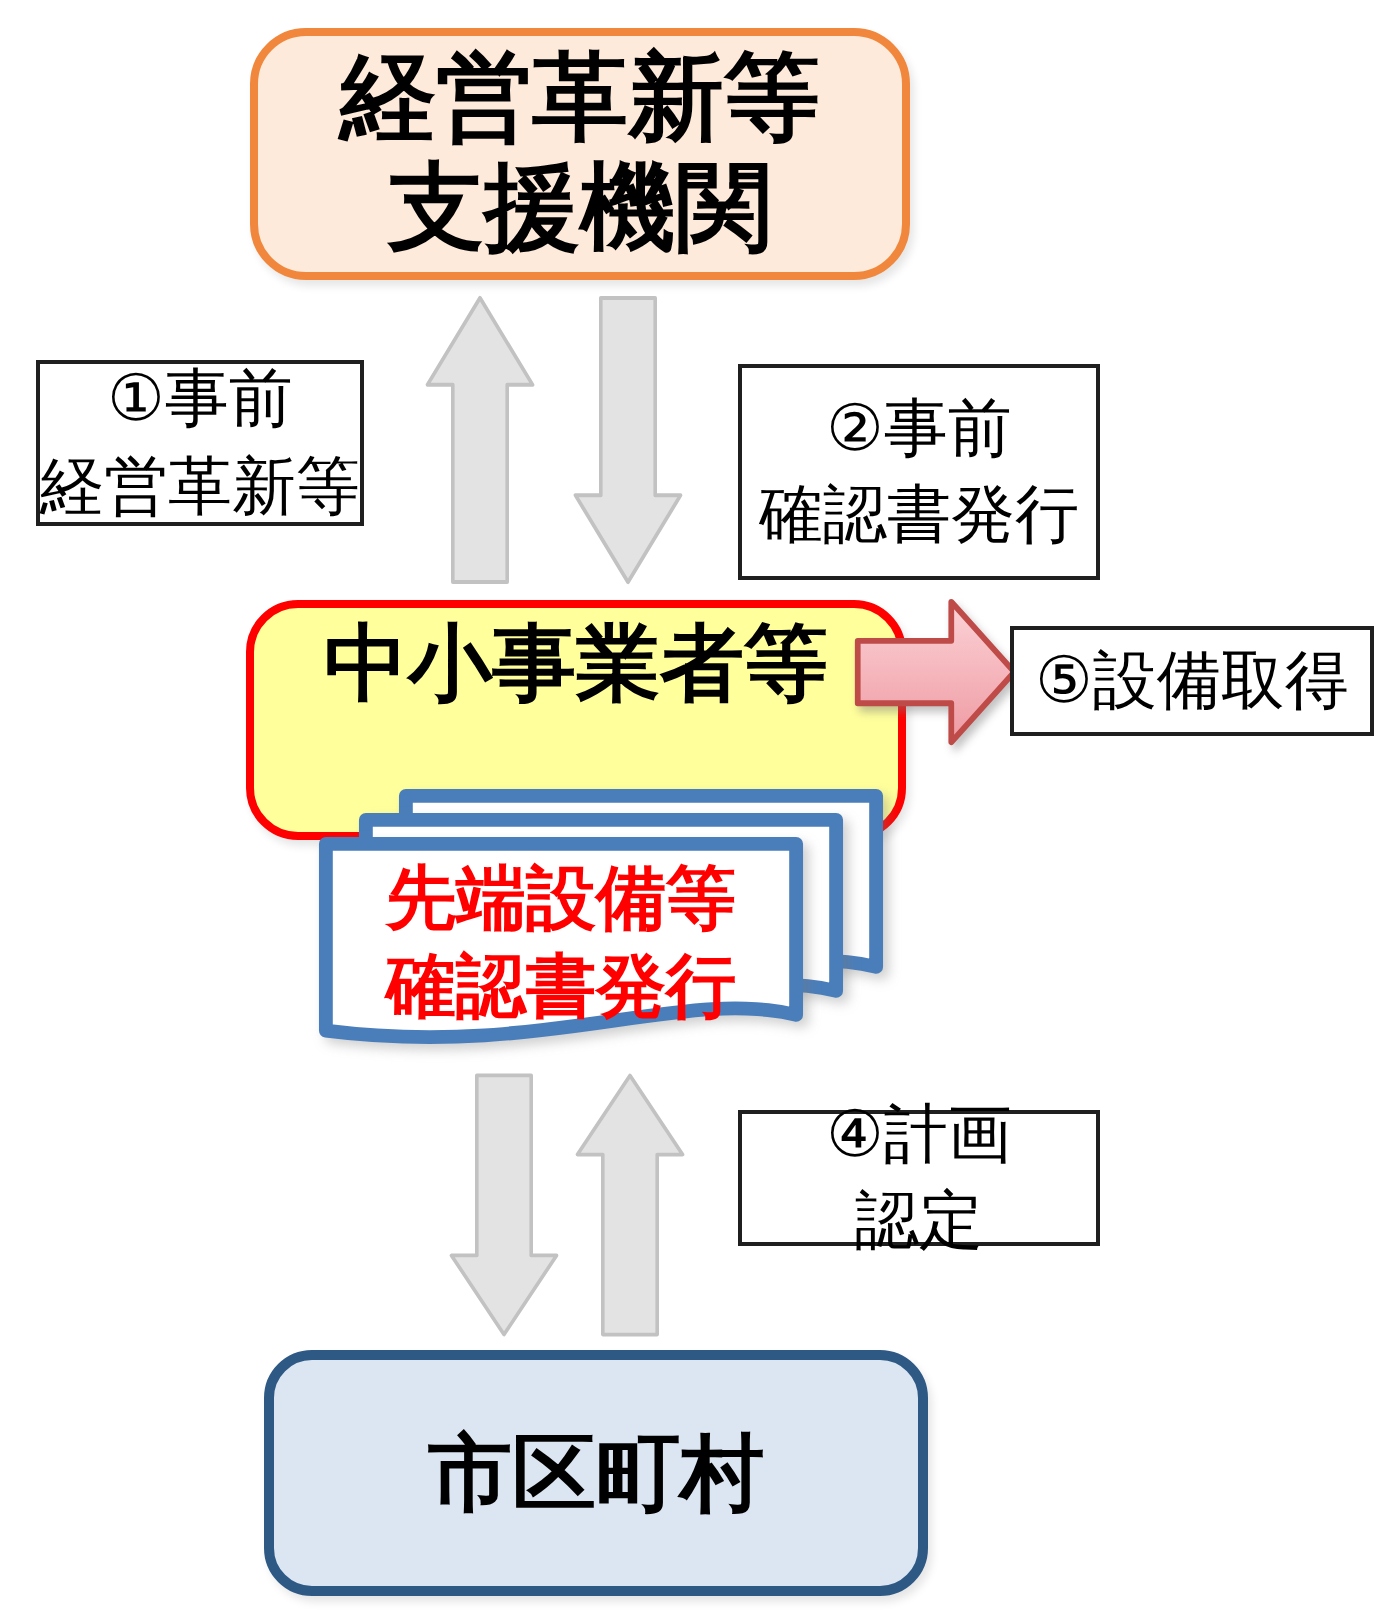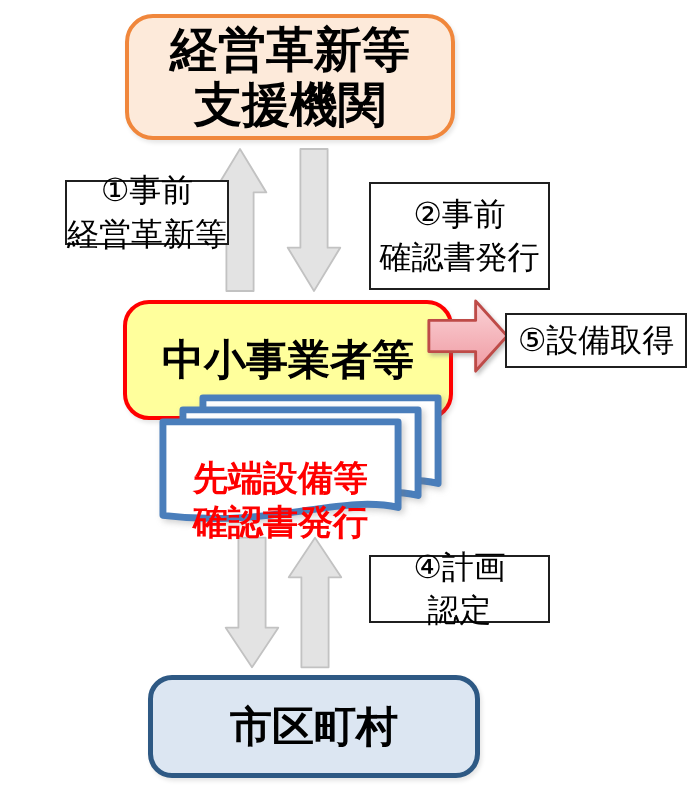--- a/index.html
+++ b/index.html
@@ -14,34 +14,34 @@
     display:flex;align-items:center;justify-content:center;text-align:center;
     box-sizing:border-box;box-shadow:2px 3px 4px rgba(0,0,0,0.10);
   }
   .node-support{
     left:125px;top:14px;width:330px;height:126px;border:4px solid #F0873C;
     border-radius:28px;background:#FDEADA;font-size:48px;font-weight:700;line-height:1.15;
   }
   .node-sme{
     left:123px;top:300px;width:330px;height:120px;border:4px solid #FF0000;
     border-radius:26px;background:#FFFF9C;font-size:42px;font-weight:700;
-    z-index:2;align-items:flex-start;padding-top:28px;text-align:right;
+    z-index:2;align-items:flex-start;text-align:right;
   }
   .node-muni{
-    left:148px;top:675px;width:332px;height:103px;border:5px solid #2E5984;
+    left:132px;top:675px;width:332px;height:123px;border:5px solid #2E5984;
     border-radius:24px;background:#DCE6F2;font-size:42px;font-weight:700;
   }
 
   
   .step{
     display:flex;align-items:center;justify-content:center;text-align:center;
     box-sizing:border-box;background:#ffffff;border:2px solid #1f1f1f;
     font-size:32px;line-height:1.35;font-weight:400;z-index:5;
   }
-  .step1{left:18px;top:180px;width:164px;height:65px;margin-left:47px;}
+  .step1{left:18px;top:180px;width:164px;height:83px;}
   .step2{left:369px;top:182px;width:181px;height:108px;}
   .step3{left:18px;top:553px;width:174px;height:87px;}
   .step4{left:369px;top:555px;width:181px;height:68px;}
   .step5{left:505px;top:313px;width:182px;height:55px;z-index:6;}
 
   
   .varrow{z-index:1;}
   .varrow svg{display:block;width:100%;height:100%;}
   .arrow-up-top{left:211px;top:146px;width:58px;height:148px;}
   .arrow-down-top{left:285px;top:146px;width:58px;height:148px;}
@@ -55,21 +55,21 @@
 
   
   .doc{width:245px;height:116px;z-index:3;filter:drop-shadow(3px 3px 3px rgba(120,120,120,0.35));}
   .doc svg{display:block;width:100%;height:100%;}
   .doc-back{left:198px;top:393px;}
   .doc-mid{left:178px;top:405px;}
   .doc-front{left:158px;top:417px;z-index:4;}
   .doc-text{
     left:158px;top:428px;width:245px;height:84px;z-index:5;
     display:flex;align-items:flex-start;justify-content:center;text-align:center;
-    font-size:35px;font-weight:700;line-height:1.25;color:#FF0000;pointer-events:none;margin-top:28px;
+    font-size:35px;font-weight:700;line-height:1.25;color:#FF0000;pointer-events:none;
   }
 </style>
 </head>
 <body>
 
 <div class="canvas">
 
   <div class="abs node node-support">
     <div>
       <div>経営革新等</div>

